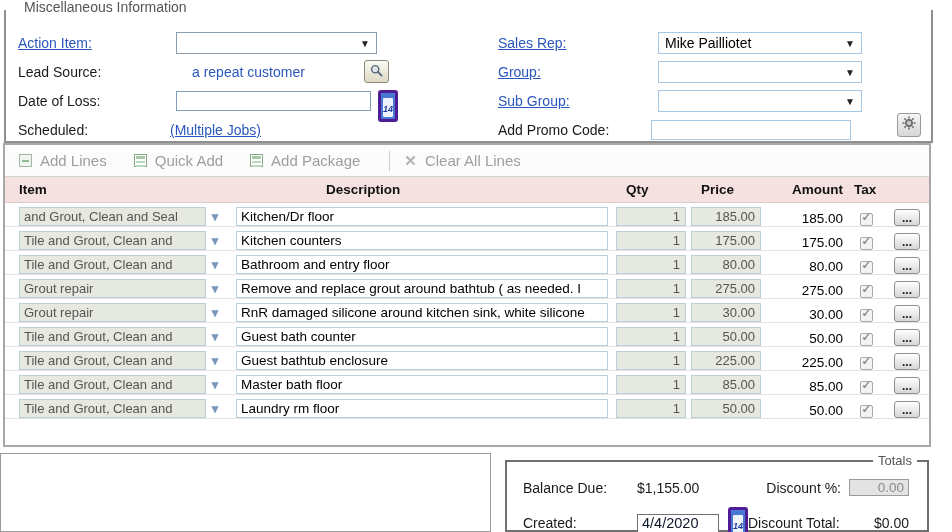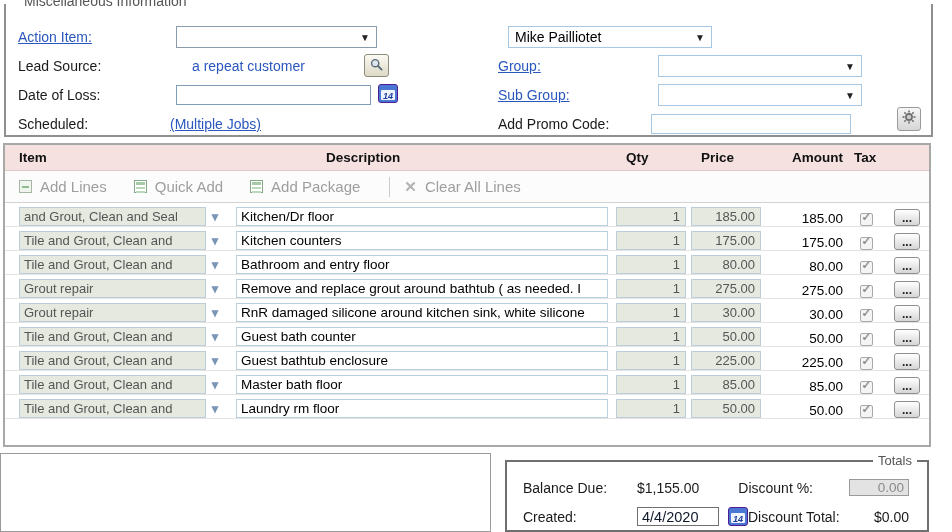--- a/index.html
+++ b/index.html
@@ -6,21 +6,21 @@
   body { background:#fff; }
   #screen {
     position:relative; width:952px; height:532px; overflow:hidden;
     background:#fff; font-family:"Liberation Sans", sans-serif; color:#1a1a1a;
   }
   a.lnk { color:#2a57bd; text-decoration:underline; cursor:pointer; }
   .plain-link { color:#2a57bd; text-decoration:none; }
 
   
   #misc {
-    position:absolute; left:4px; top:4px; width:929px; height:133px;
+    position:absolute; left:4px; top:10px; width:929px; height:133px;
     border:2px solid #8f8f8f; border-top:none; background:#fff;
   }
   #misc-legend {
     position:absolute; left:14px; top:-11px; background:#fff; padding:0 4px;
     font-size:14px; color:#555; white-space:nowrap;
   }
   .form-col { position:absolute; top:18px; }
   #col-left  { left:12px; width:440px; }
   #col-right { left:492px; width:426px; }
   .form-row { position:relative; display:flex; align-items:center; height:29px; font-size:14px; }
@@ -43,22 +43,22 @@
 
   .mini-btn {
     display:inline-flex; align-items:center; justify-content:center;
     border:1px solid #8e8c7c; border-radius:3px;
     background:linear-gradient(#fbfaf4, #ddd9c6); cursor:pointer;
   }
   #search-btn { position:absolute; left:346px; top:3px; width:25px; height:23px; }
   #gear-btn   { position:absolute; right:10px; top:103px; width:24px; height:24px;
                 border-color:#9a9a9a; background:linear-gradient(#f6f6f6,#d6d6d6); }
 
-  .cal-icon { position:relative; width:20px; height:19px; background:#4a77d4;
-              border:1px solid #4c1d95; border-radius:3px; flex:0 0 auto; cursor:pointer; }
+  .cal-icon { position:relative; width:20px; height:32px; background:#4a77d4;
+              border:3px solid #4c1d95; border-radius:3px; flex:0 0 auto; cursor:pointer; }
   .cal-icon::before { content:""; position:absolute; left:2px; right:2px; top:5px; bottom:2px;
                       background:#eef3fc; border-radius:1px; }
   .cal-icon .cal-num { position:absolute; left:0; right:0; top:5px; bottom:0;
                        display:flex; align-items:center; justify-content:center;
                        font-size:9px; font-weight:bold; font-style:italic; color:#1c3d9e; z-index:1; }
   #dol-cal { position:absolute; left:360px; top:4px; }
 
   
   #grid {
     position:absolute; left:3px; top:143px; width:928px; height:304px;
@@ -135,21 +135,21 @@
   #totals-legend {
     position:absolute; top:-9px; right:10px; background:#fff; padding:0 5px;
     font-size:13px; color:#555;
   }
   .t-row { position:absolute; left:16px; right:18px; display:flex; align-items:center; font-size:14px; }
   #t-row1 { top:17px; }
   #t-row2 { top:45px; }
   .t-label { width:114px; }
   #disc-pct-input {
     width:60px; height:17px; background:#e3e3e3; border:1px solid #9a9a9a; color:#8a8a8a;
-    text-align:right; font-size:13.5px; padding:0 4px; font-family:"Liberation Sans", sans-serif;margin-left:28px;
+    text-align:right; font-size:13.5px; padding:0 4px; font-family:"Liberation Sans", sans-serif;
   }
   #created-input {
     width:82px; height:19px; border:1px solid #707070; font-size:14.5px; padding:0 4px;
     font-family:"Liberation Sans", sans-serif; color:#0f172a;
   }
   .ml-auto { margin-left:auto; }
 </style>
 </head>
 <body>
 
@@ -186,20 +186,21 @@
           </span>
       </div>
       <div class="form-row">
         <span class="flabel">Scheduled:</span>
         <a class="lnk" style="">(Multiple Jobs)</a>
       </div>
     </div>
 
     <div id="col-right" class="form-col">
       <div class="form-row">
+        <span class="flabel"><a class="lnk">Sales Rep:</a></span>
         <div class="sel sel-blue">
           <span>Mike Pailliotet</span>
           <span class="sel-arrow">▼</span>
         </div>
       </div>
       <div class="form-row">
         <span class="flabel"><a class="lnk">Group:</a></span>
         <div class="sel sel-blue">
           <span></span>
           <span class="sel-arrow">▼</span>
@@ -231,50 +232,50 @@
               <line x1="11.2" y1="11.2" x2="12.6" y2="12.6"></line>
             <line x1="3.4" y1="12.6" x2="4.8" y2="11.2"></line>
               <line x1="11.2" y1="4.8" x2="12.6" y2="3.4"></line>
           </g>
         </svg>
       </span>
     </span>
   </div>
 
   <div id="grid">
+    <div id="grid-toolbar">
+      <span class="tb-item">
+        <span class="tbl-icon pale"></span>
+        <span>Add Lines</span>
+      </span>
+      <span class="tb-item">
+        <span class="tbl-icon"></span>
+        <span>Quick Add</span>
+      </span>
+      <span class="tb-item">
+        <span class="tbl-icon"></span>
+        <span>Add Package</span>
+      </span>
+      <span class="tb-sep"></span>
+      <span class="tb-item">
+        <span class="clear-x">✕</span>
+        <span>Clear All Lines</span>
+      </span>
+    </div>
+
     <div id="grid-header">
       <div class="h-item">Item</div>
       <div class="h-desc">Description</div>
       <div class="h-qty">Qty</div>
       <div class="h-price">Price</div>
       <div class="h-amount">Amount</div>
       <div class="h-tax">Tax</div>
       <div class="h-dots"></div>
     </div>
 
-    <div id="grid-toolbar">
-      <span class="tb-item">
-        <span class="tbl-icon pale"></span>
-        <span>Add Lines</span>
-      </span>
-      <span class="tb-item">
-        <span class="tbl-icon"></span>
-        <span>Quick Add</span>
-      </span>
-      <span class="tb-item">
-        <span class="tbl-icon"></span>
-        <span>Add Package</span>
-      </span>
-      <span class="tb-sep"></span>
-      <span class="tb-item">
-        <span class="clear-x">✕</span>
-        <span>Clear All Lines</span>
-      </span>
-    </div>
-
     <div id="grid-rows">
   <div class="trow">
     <div class="cell-item">
       <div class="item-box">
         <span>and Grout, Clean and Seal</span>
       </div>
       <span class="item-arrow">▾</span>
     </div>
     <div class="cell-desc">
       <input class="desc-input" value="Kitchen/Dr floor" style="">

